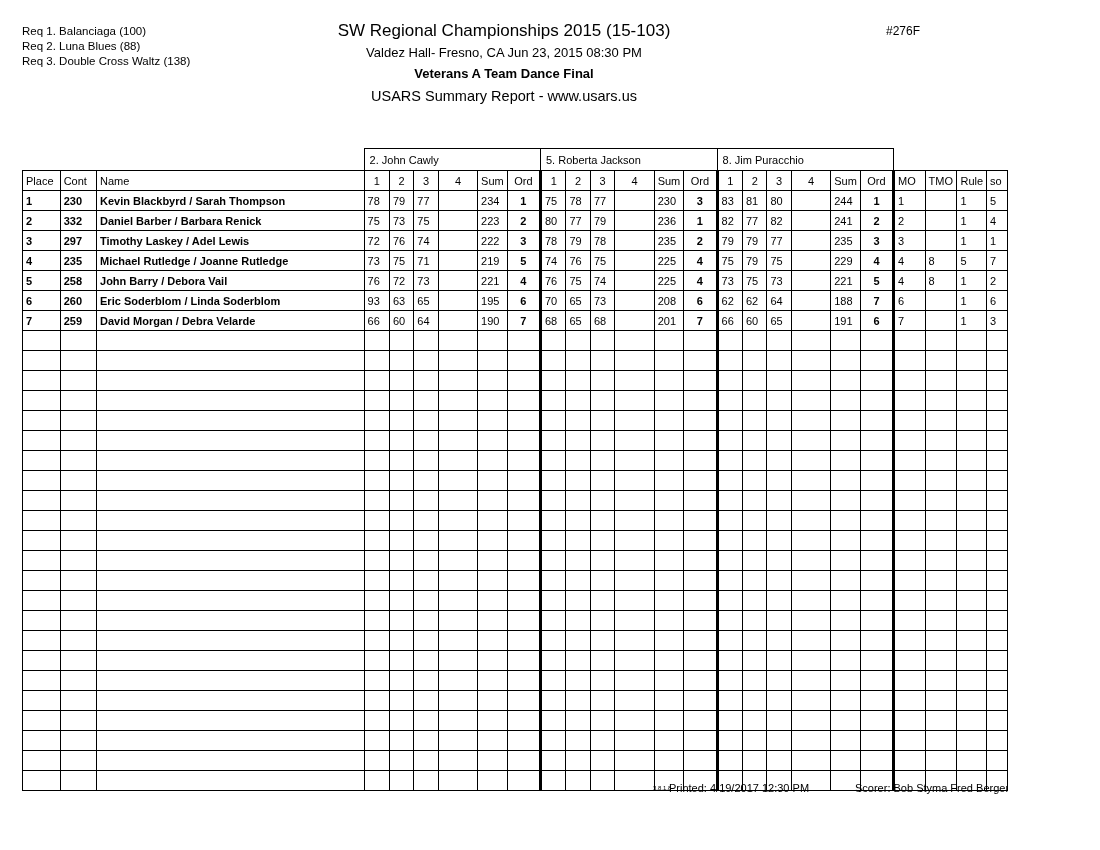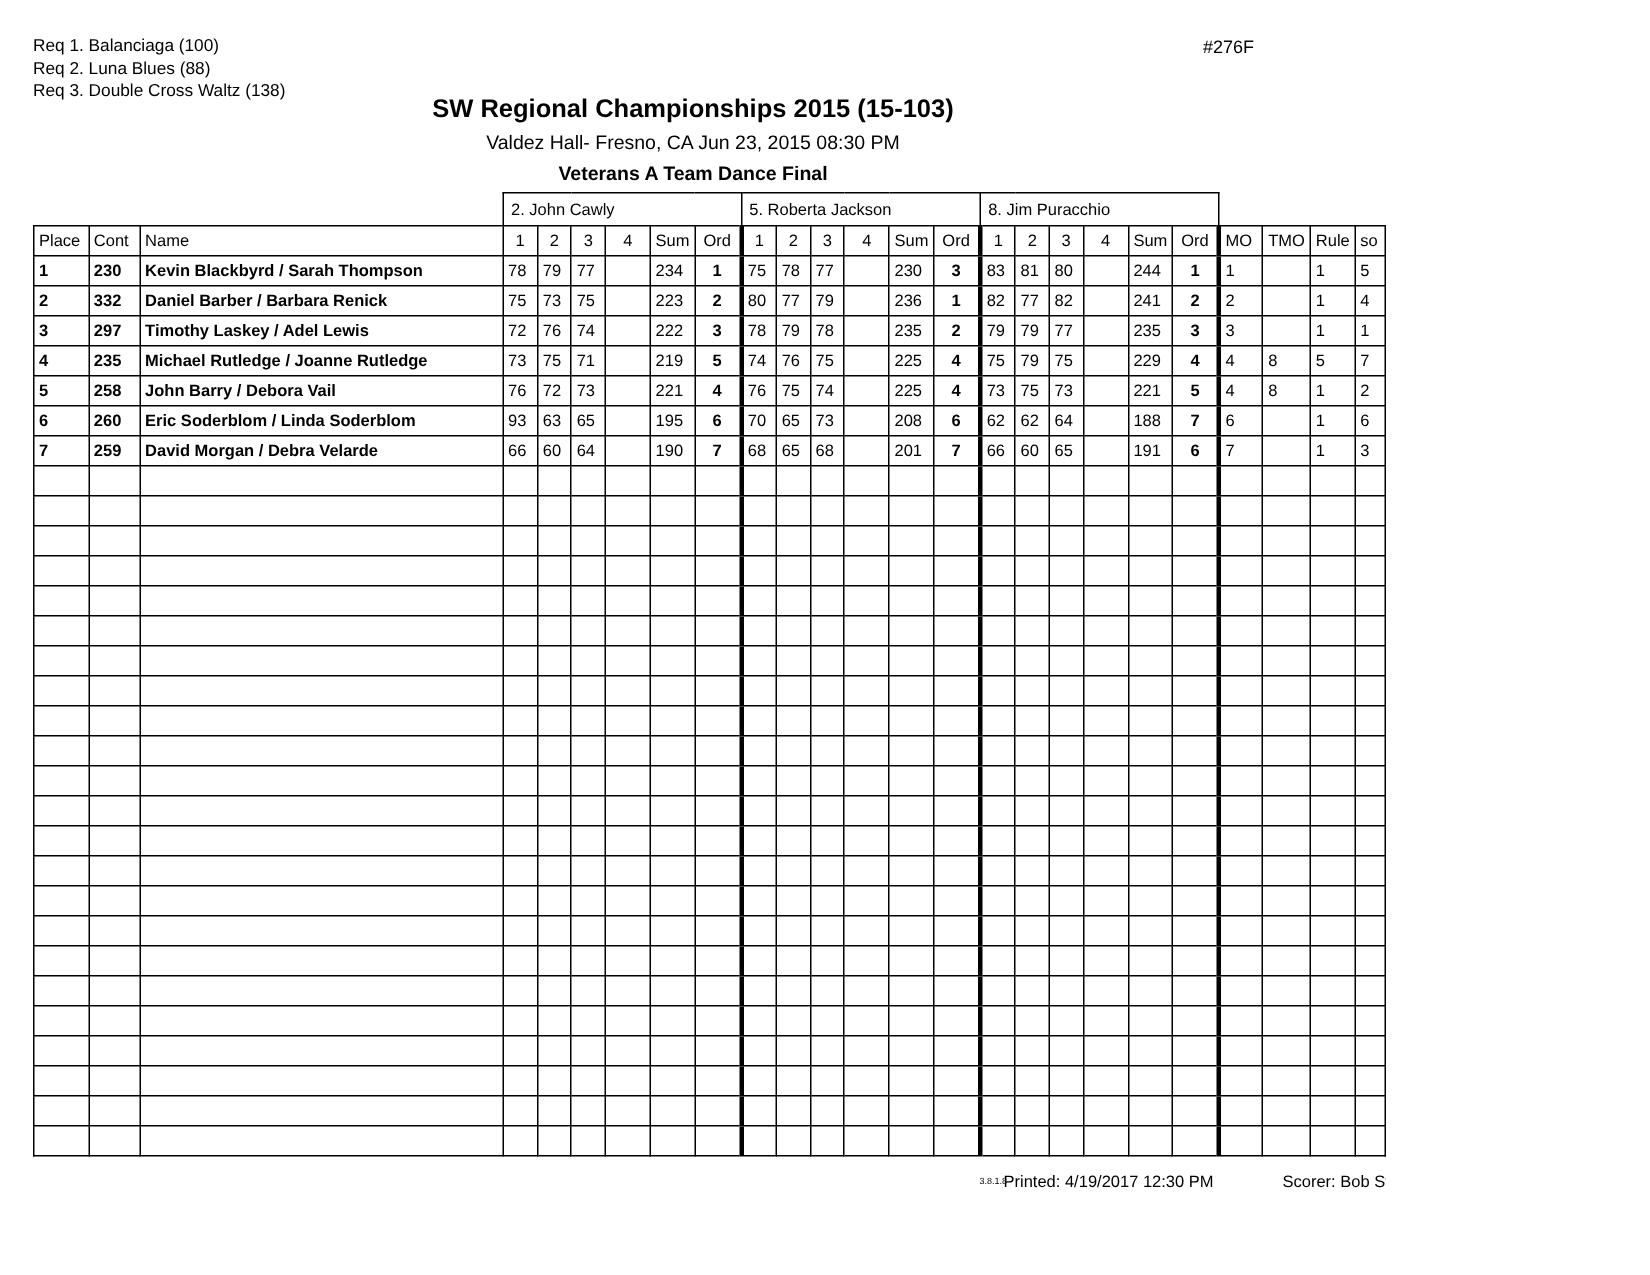--- a/index.html
+++ b/index.html
@@ -1,34 +1,34 @@
 <!DOCTYPE html>
 <html><head>
 <meta charset="utf-8">
 <style>
   * { margin:0; padding:0; box-sizing:border-box; }
   html,body { background:#fff; }
   body { font-family:"Liberation Sans", sans-serif; color:#000; }
   .page {
-    position:relative; width:924px; height:850px; background:#fff; overflow:hidden;
+    position:relative; width:1008px; height:850px; background:#fff; overflow:hidden;
   }
 
   
   .req-list { position:absolute; left:22px; top:24px; font-size:11.5px; line-height:15px; }
   .title-block { position:absolute; left:0; right:0; top:21px; text-align:center; }
-  .comp-title { font-size:17px; font-weight:bold;margin-top:42px; }
+  .comp-title { font-size:17px; font-weight:normal; }
   .venue-date { font-size:13px; margin-top:4px; }
   .event-title { font-size:13px; font-weight:bold; margin-top:6px; }
   .report-title { font-size:14.5px; margin-top:7px; }
   .event-number { position:absolute; right:88px; top:24px; font-size:12px; font-weight:normal; }
 
   
   table.results {
     border-collapse:collapse; table-layout:fixed;
-    position:absolute; left:22px; top:128px;
+    position:absolute; left:22px; top:148px;
   }
   .results th, .results td {
     border:1px solid #000; font-size:11px; font-weight:normal;
     height:20px; padding:0 3px; overflow:hidden; white-space:nowrap;
     vertical-align:middle; background:#fff;
   }
   .results tr.judge-row td.spacer { border:none; background:transparent; }
   .results tr.judge-row th { text-align:left; height:22px; font-size:11px; padding-left:5px; }
   .thick { border-right:3px solid #000 !important; }
   .b { font-weight:bold !important; }
@@ -50,20 +50,21 @@
   <div class="req-list">
     <div>Req 1.  Balanciaga (100)</div>
     <div>Req 2.  Luna Blues (88)</div>
     <div>Req 3.  Double Cross Waltz (138)</div>
   </div>
 
   <div class="title-block">
     <div class="comp-title">SW Regional Championships 2015 (15-103)</div>
     <div class="venue-date">Valdez Hall- Fresno, CA  Jun 23, 2015  08:30 PM</div>
     <div class="event-title">Veterans A Team Dance Final</div>
+    <div class="report-title">USARS Summary Report - www.usars.us</div>
   </div>
 
   <div class="event-number">#276F</div>
 
   <table class="results">
       <colgroup>
         <col style="width: 38px;">
         <col style="width: 37px;">
         <col style="width: 275px;">
         <col style="width: 26px;">

